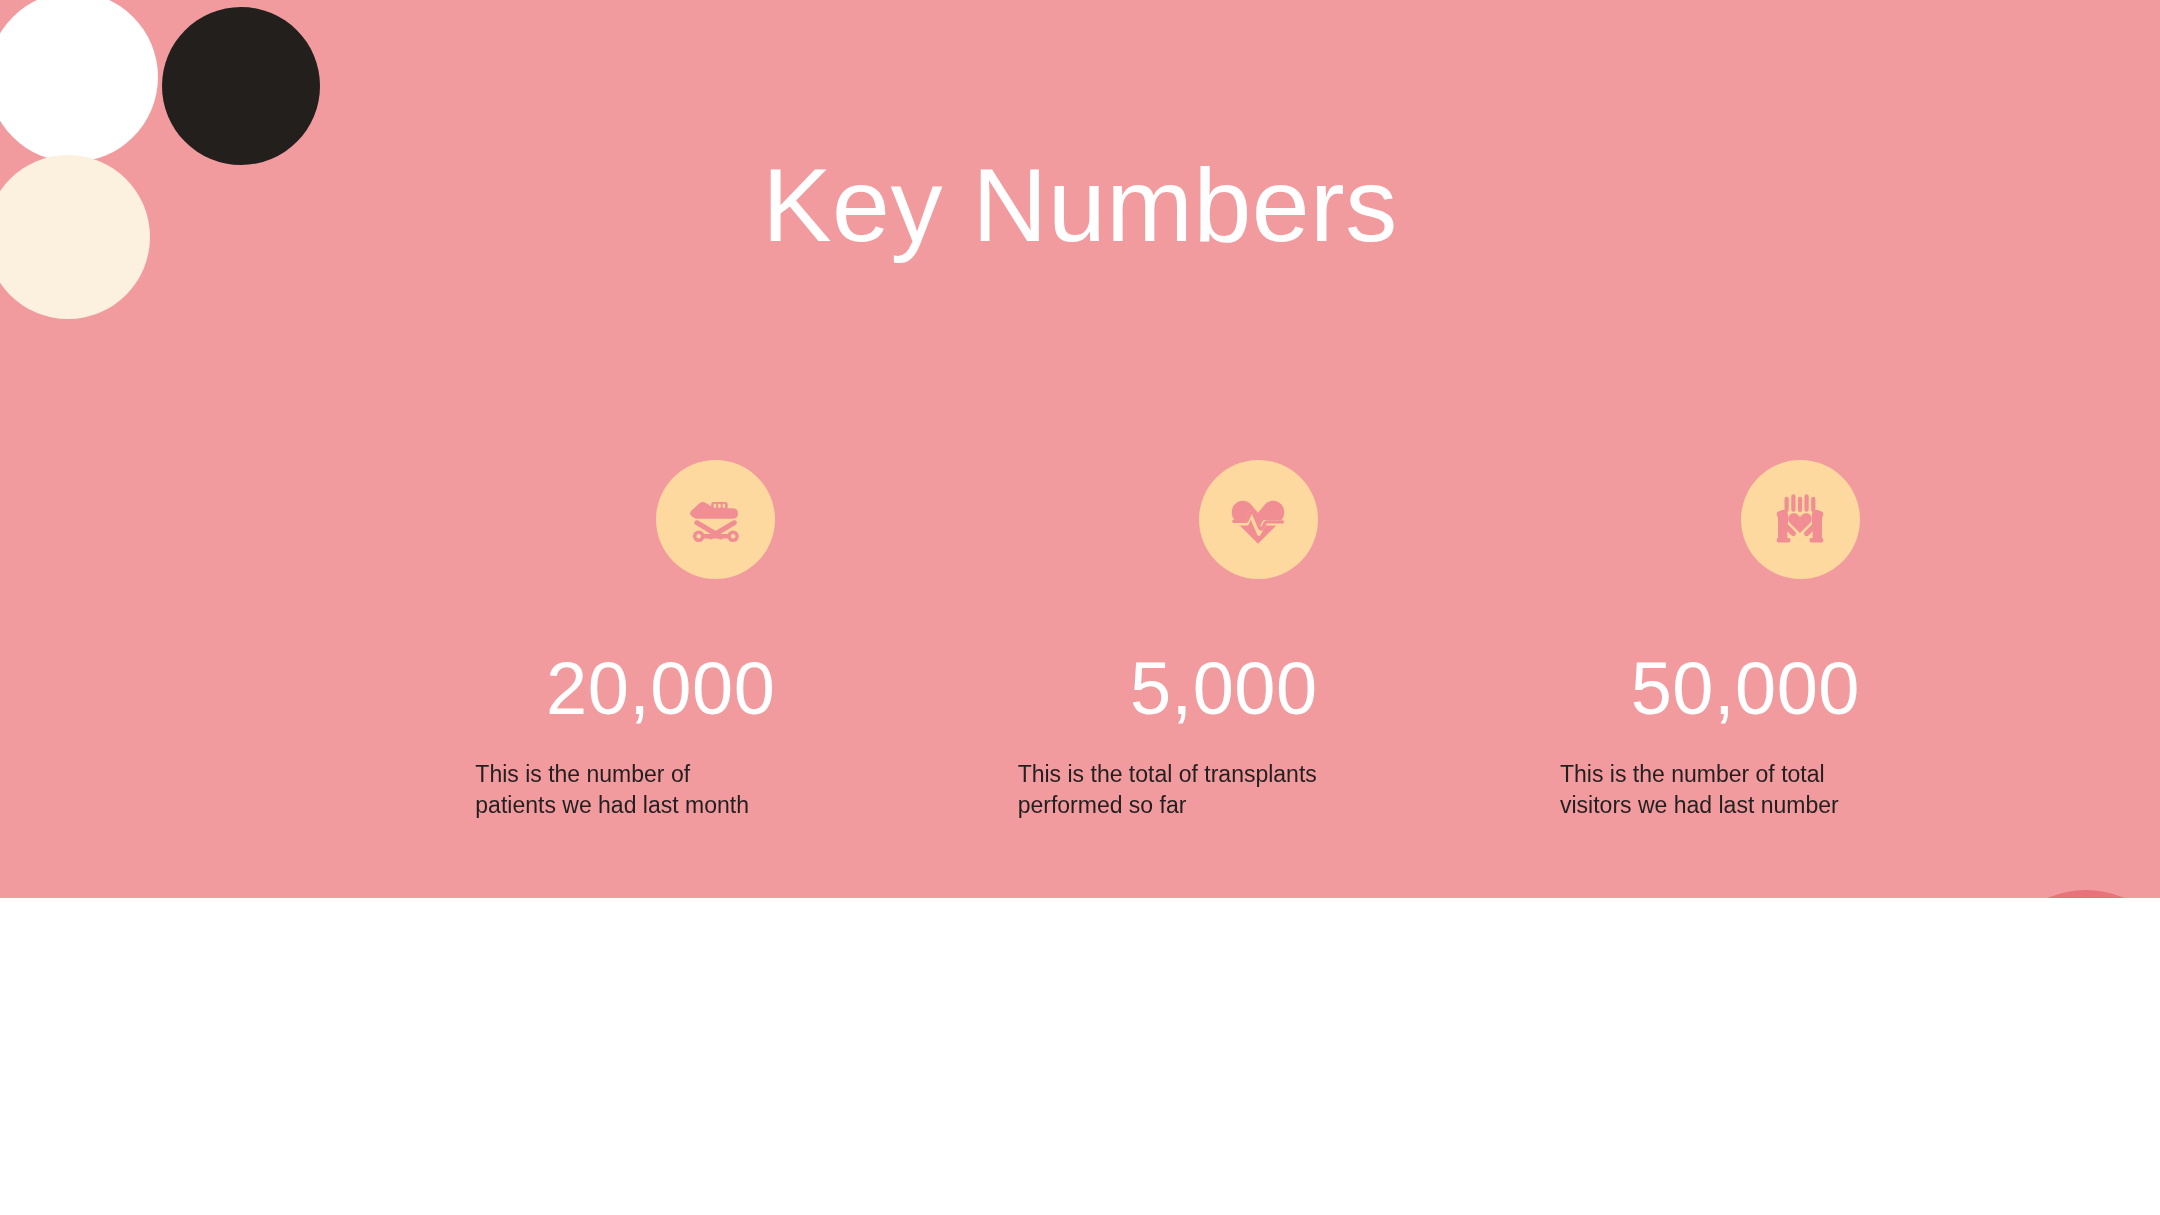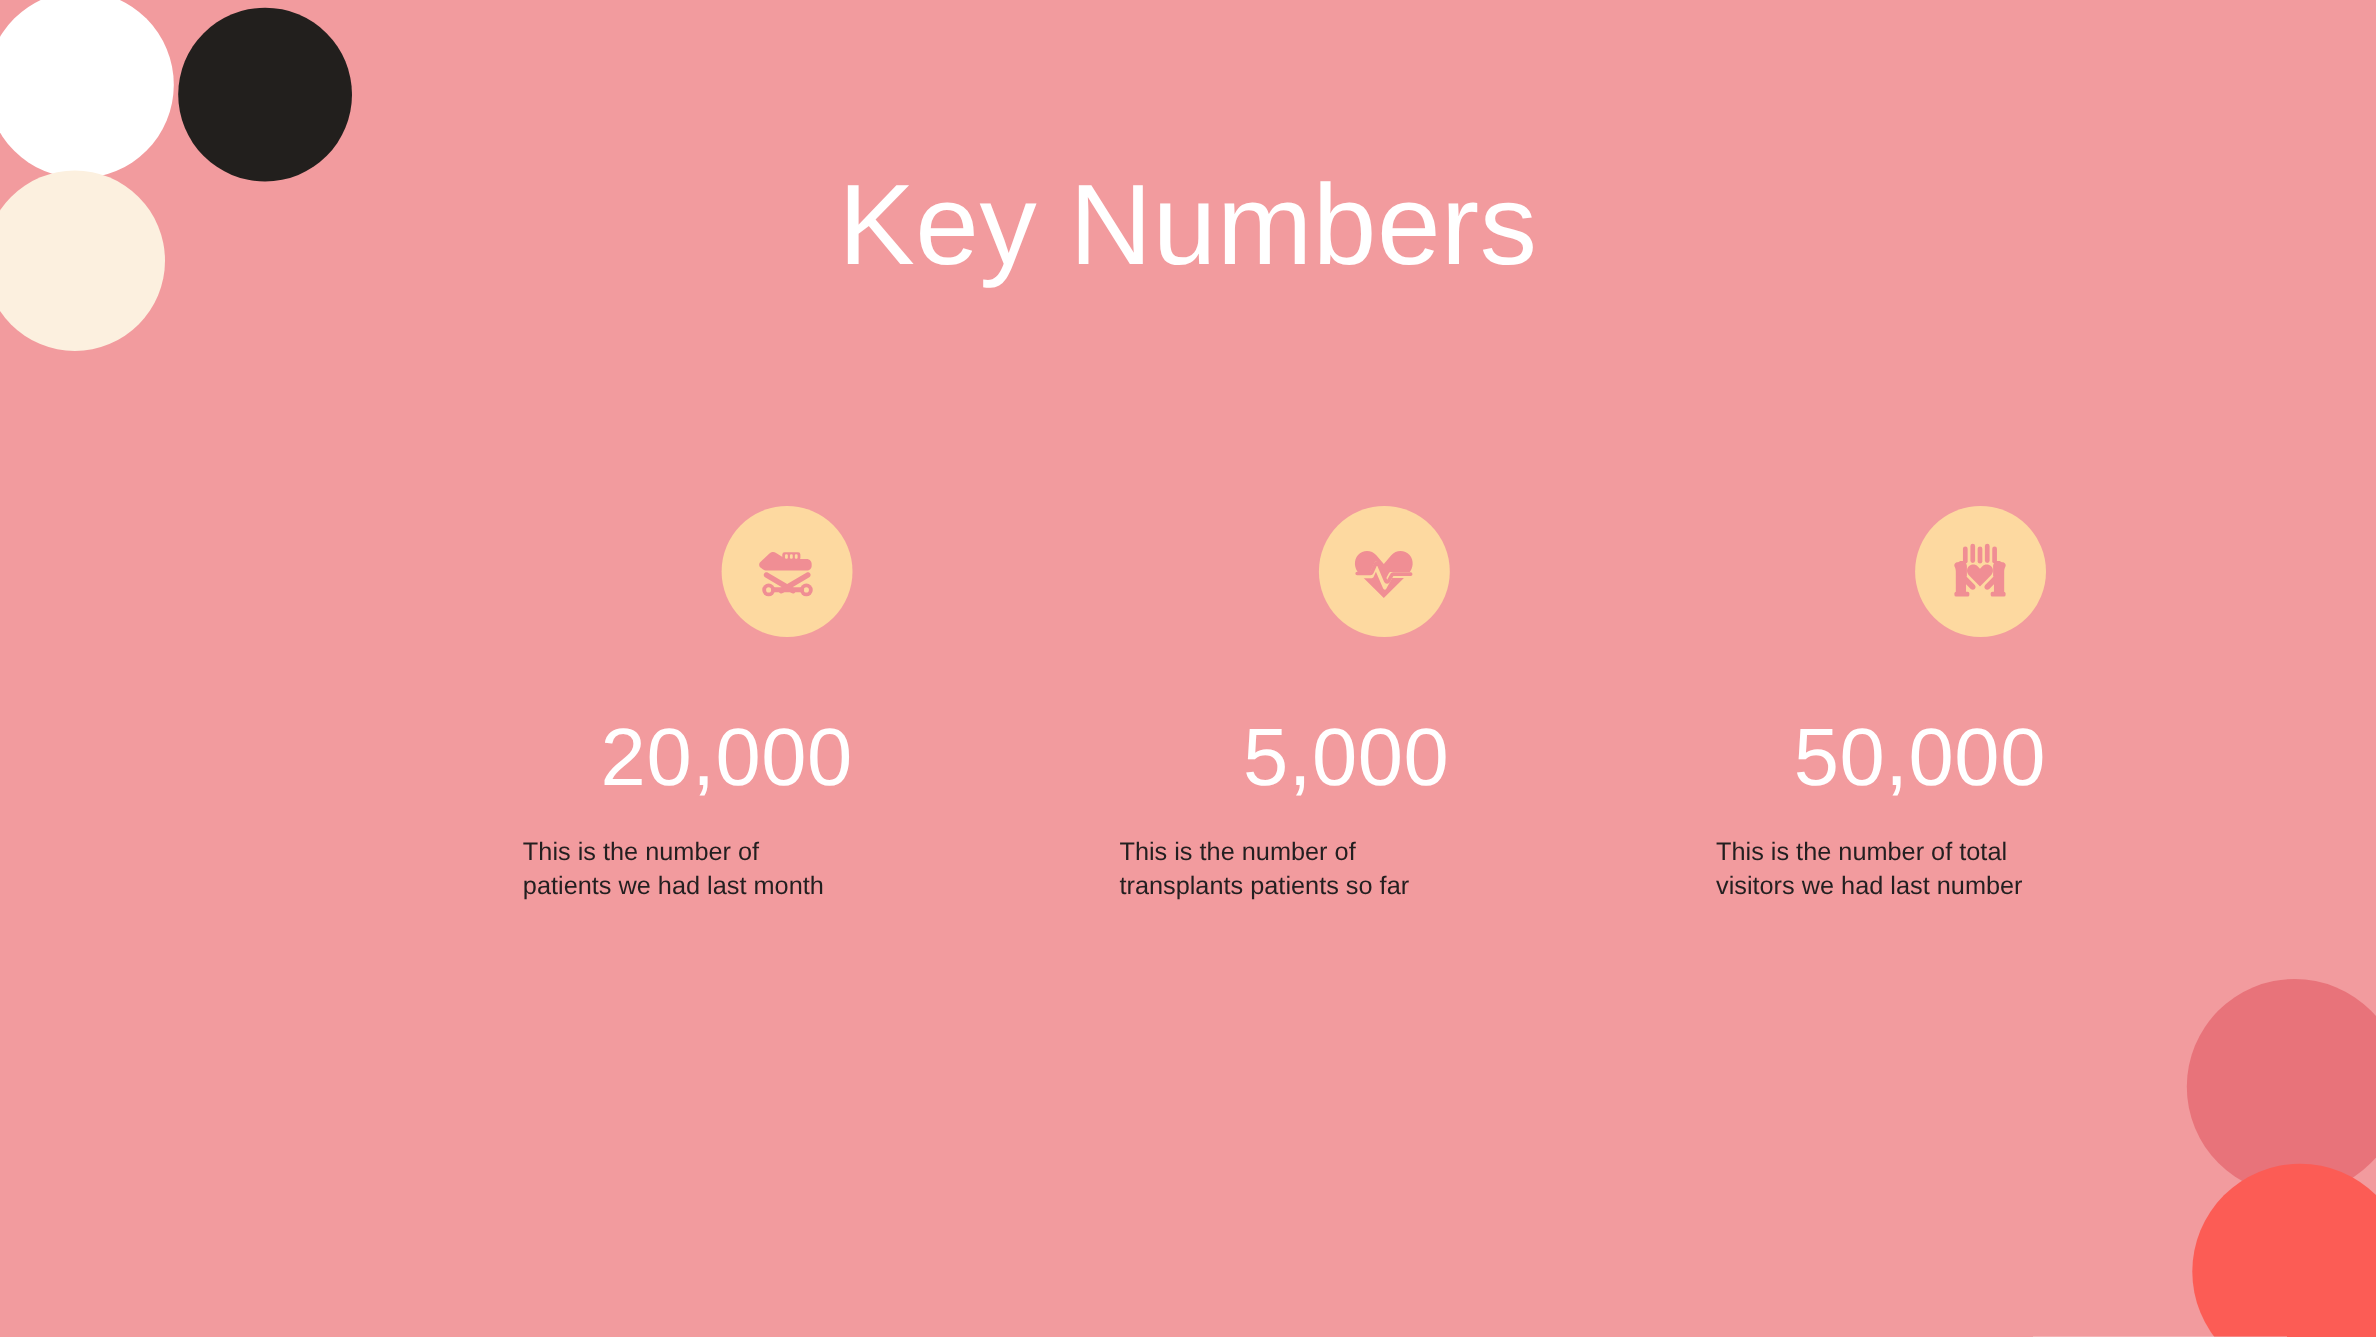--- a/index.html
+++ b/index.html
@@ -9,21 +9,21 @@
   body {
     width: 2160px;
     height: 1215px;
     overflow: hidden;
     font-family: "Liberation Sans", sans-serif;
   }
 
   #slide {
     position: relative;
     width: 2160px;
-    height: 1215px;
+    height: 898px;
     background: #F29B9E;
     overflow: hidden;
   }
 
   
   .deco {
     position: absolute;
     border-radius: 50%;
   }
   .deco-white {
@@ -173,21 +173,21 @@
       <div class="icon-circle">
         <svg viewBox="0 0 64 64" aria-hidden="true">
           <g fill="#F08E94">
             <path d="M32 56.5 8.6 33.1C4 28.5 3.6 21 7.8 16.1c4.6-5.3 12.7-5.2 17.2.2L32 24.6l7-8.3c4.5-5.4 12.6-5.5 17.2-.2 4.2 4.9 3.8 12.4-.8 17L32 56.5z"></path>
             <path d="M6.5 32.2h12.8l4.2-9.4c.6-1.3 2.4-1.3 3 0l7 16.3 3.4-6.1c.3-.6.9-.9 1.5-.9h19.1v5.6H39.9l-5.6 10c-.6 1.2-2.3 1.1-2.9-.1l-6.8-15.9-2.2 5c-.3.7-1 1.1-1.7 1.1H6.5v-5.6z" fill="#FDD9A0"></path>
             <path d="M7 33.4h12.5c.5 0 1-.3 1.2-.8l3.7-8.3c.5-1.1 2-1.1 2.5 0l6.9 16.1c.5 1.1 2 1.2 2.6.1l3.2-5.8c.2-.4.7-.7 1.2-.7h16.4" fill="none" stroke="#F08E94" stroke-width="3.4" stroke-linecap="round" stroke-linejoin="round"></path>
           </g>
         </svg>
       </div>
       <div class="stat-number">5,000</div>
-      <div class="stat-desc">This is the number of transplants patients so far</div>
+      <div class="stat-desc">This is the total of transplants performed so far</div>
     </div>
 
     <div class="stat">
       <div class="icon-circle">
         <svg viewBox="0 0 64 64" aria-hidden="true">
           <g fill="#F08E94">
 
             <rect x="16.0" y="8.0" width="4.4" height="16" rx="2.2"></rect>
             <rect x="23.0" y="5.5" width="4.4" height="18" rx="2.2"></rect>
             <rect x="29.8" y="8.0" width="4.4" height="16" rx="2.2"></rect>

